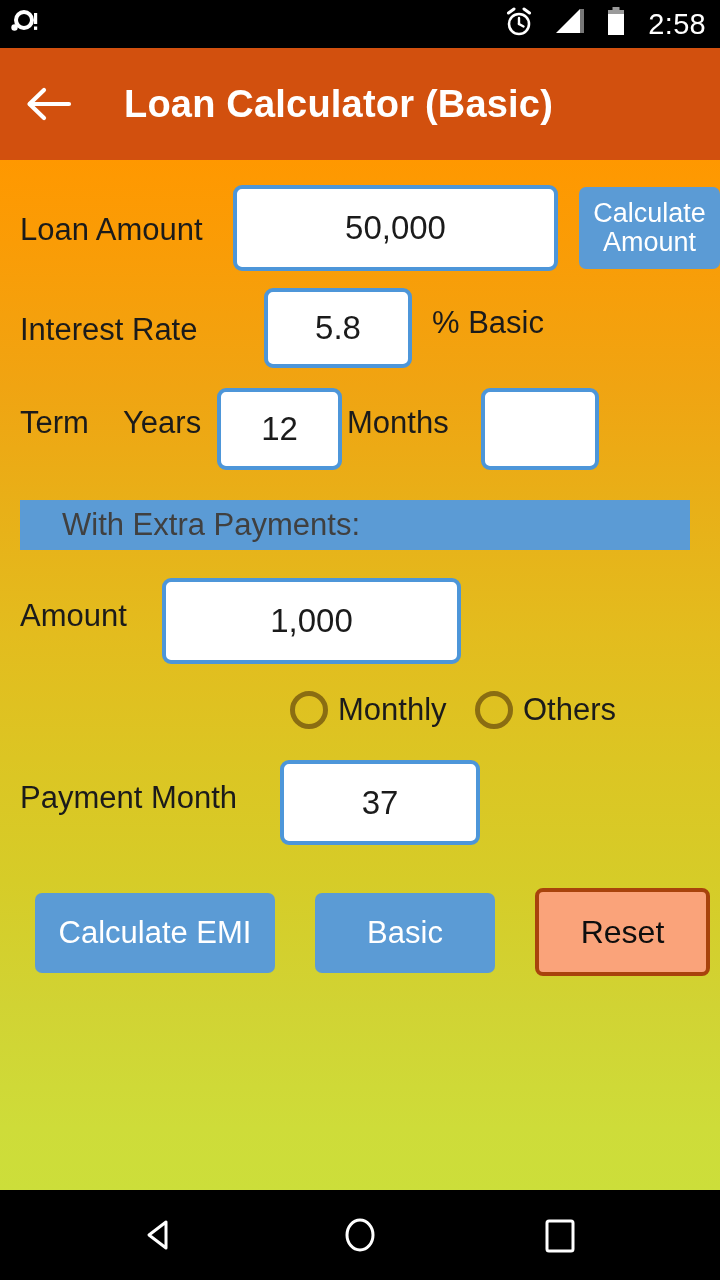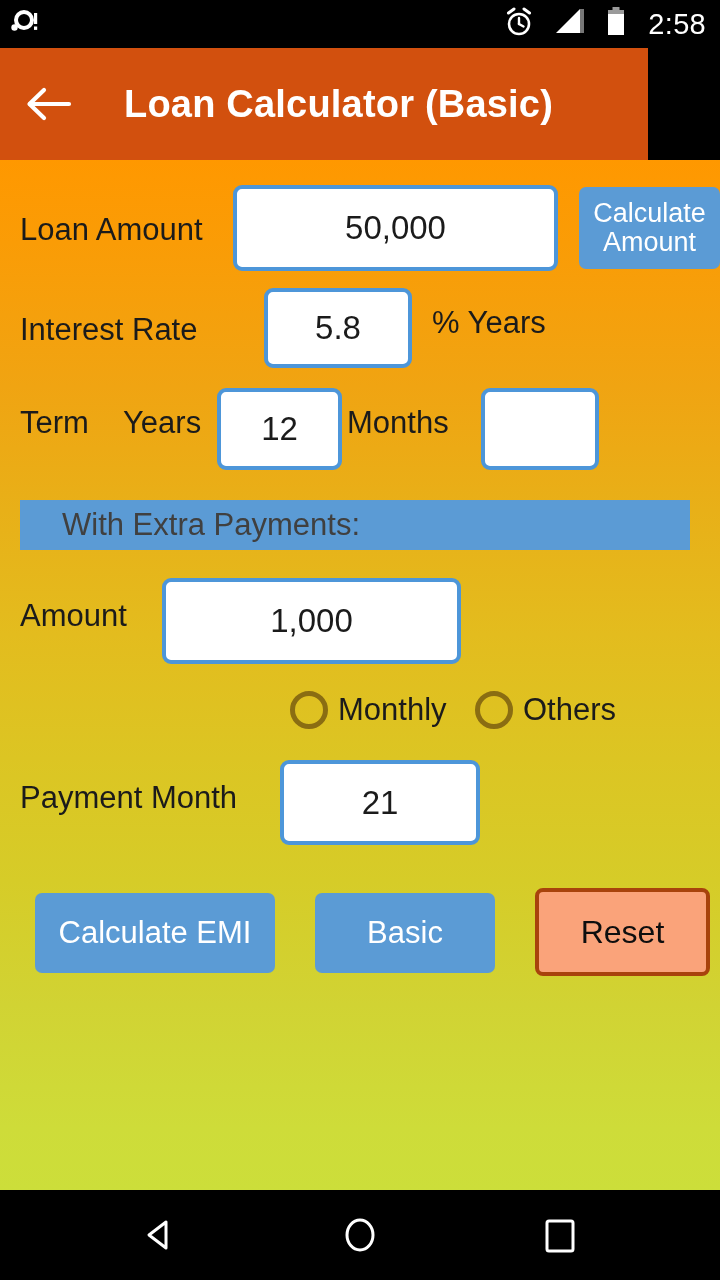--- a/index.html
+++ b/index.html
@@ -46,21 +46,21 @@
     font-weight: 400;
     letter-spacing: 0.3px;
     line-height: 1;
     margin-left: 2px;
   }
 
   
   #app-bar {
     position: absolute;
     top: 48px; left: 0;
-    width: 648px;
+    width: 720px;
     height: 112px;
     background: #D2500E;
     display: flex;
     align-items: center;
   }
   #back-button {
     width: 96px;
     height: 112px;
     display: flex;
     align-items: center;
@@ -337,21 +337,21 @@
 
     <div class="row" id="row-loan-amount">
       <span class="field-label" id="loan-amount-label">Loan Amount</span>
       <div class="text-input" id="loan-amount-input">50,000</div>
       <div class="btn" id="calculate-amount-button">Calculate Amount</div>
     </div>
 
     <div class="row" id="row-interest-rate">
       <span class="field-label" id="interest-rate-label">Interest Rate</span>
       <div class="text-input" id="interest-rate-input">5.8</div>
-      <span class="field-label" id="interest-rate-suffix">% Years</span>
+      <span class="field-label" id="interest-rate-suffix">% Basic</span>
     </div>
 
     <div class="row" id="row-term">
       <span class="field-label" id="term-label">Term</span>
       <span class="field-label" id="years-label">Years</span>
       <div class="text-input" id="term-years-input">12</div>
       <span class="field-label" id="months-label">Months</span>
       <div class="text-input" id="term-months-input"></div>
     </div>
 
@@ -374,21 +374,21 @@
       <div class="radio-option" id="radio-others">
         <span class="radio-ring">
           <span class="radio-dot"></span>
         </span>
         <span class="radio-label">Others</span>
       </div>
     </div>
 
     <div class="row" id="row-payment-month">
       <span class="field-label" id="payment-month-label">Payment Month</span>
-      <div class="text-input" id="payment-month-input">21</div>
+      <div class="text-input" id="payment-month-input">37</div>
     </div>
 
     <div class="row" id="row-actions">
       <div class="btn" id="calculate-emi-button">Calculate EMI</div>
       <div class="btn" id="basic-button">Basic</div>
       <div class="btn" id="reset-button">Reset</div>
     </div>
 
   </div>
 

